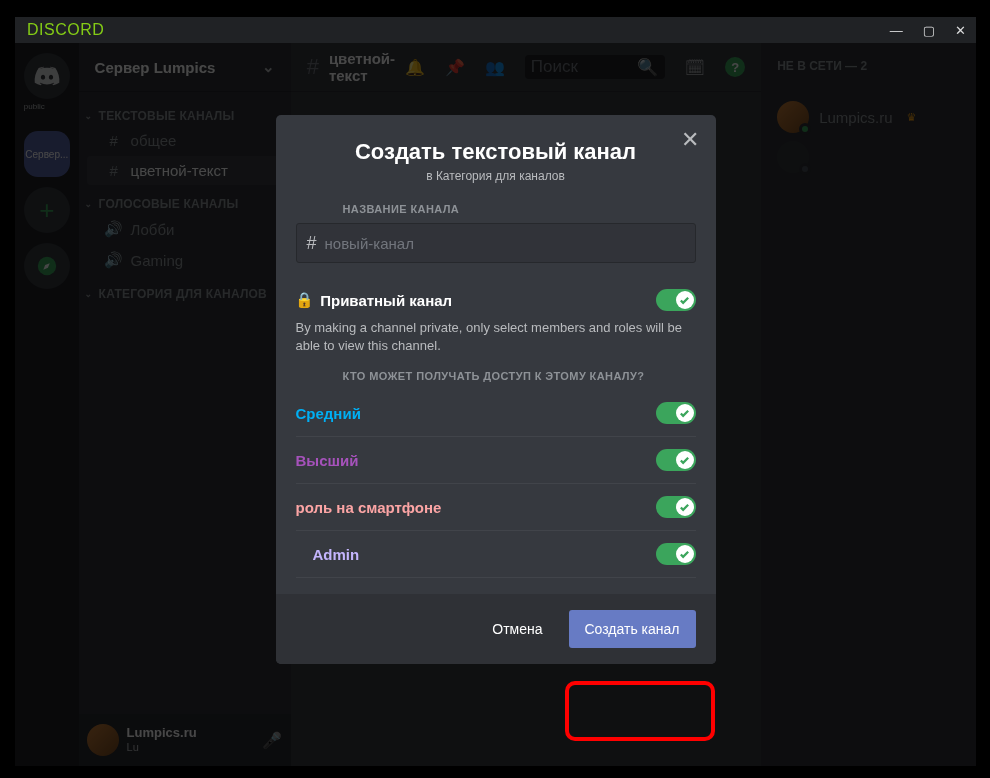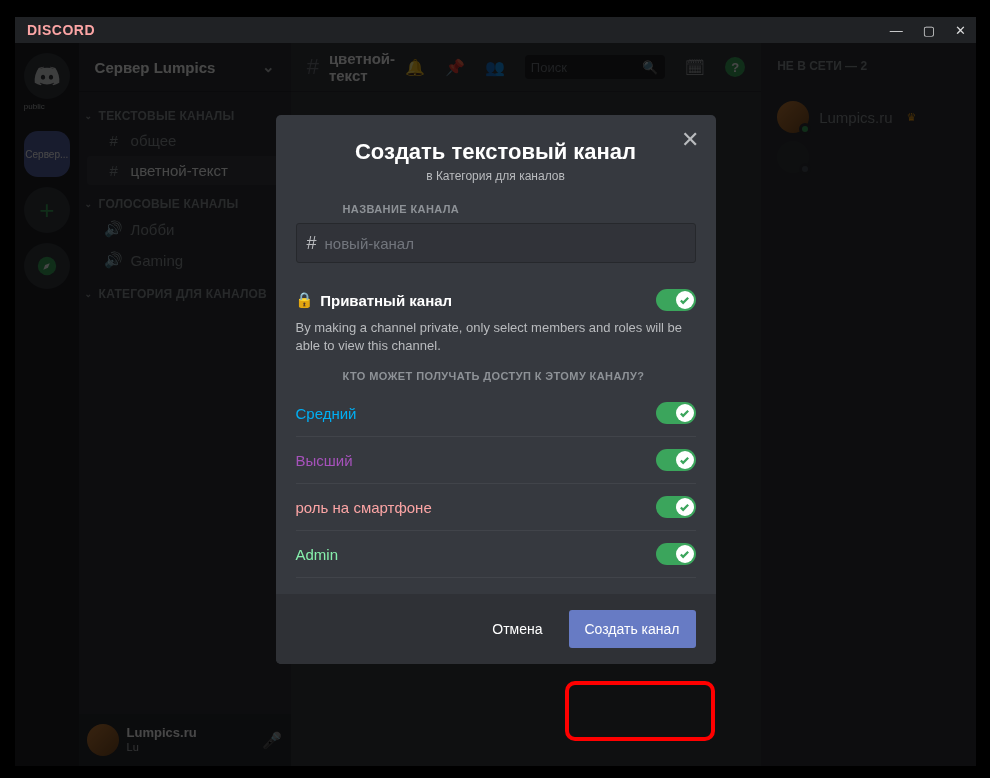--- a/index.html
+++ b/index.html
@@ -1,19 +1,19 @@
 <!DOCTYPE html>
 <html><head>
 <meta charset="utf-8">
 <style>
 * { margin: 0; padding: 0; box-sizing: border-box; font-family: "Whitney", "Helvetica Neue", Helvetica, Arial, sans-serif; -webkit-font-smoothing: antialiased; }
 body { background: #000; width: 990px; height: 778px; overflow: hidden; position: relative; }
 .frame { position: absolute; left: 15px; top: 17px; right: 14px; bottom: 12px; background: #36393f; display: flex; flex-direction: column; }
 .titlebar { height: 26px; background: #202225; display: flex; align-items: center; justify-content: space-between; padding: 0 10px 0 12px; }
-.titlebar .brand { color: #fca5a5; font-weight: 700; font-size: 14px; letter-spacing: 0.5px; }
+.titlebar .brand { color: #84cc16; font-weight: 400; font-size: 16px; letter-spacing: 0.5px; }
 .titlebar .winbtns { display: flex; gap: 20px; color: #dcddde; font-size: 13px; }
 .titlebar .winbtns span { cursor: default; }
 .app { flex: 1; display: flex; overflow: hidden; position: relative; }
 .guilds { width: 72px; background: #202225; display: flex; flex-direction: column; align-items: center; padding-top: 10px; gap: 10px; }
 .guild { width: 46px; height: 46px; border-radius: 50%; background: #36393f; display: flex; align-items: center; justify-content: center; color: #dcddde; font-size: 20px; position: relative; }
 .guild.home svg { width: 26px; height: 26px; fill: #dcddde; }
 .guild-lbl { font-size: 8px; color: #b9bbbe; position: absolute; bottom: -12px; left: 0; right: 0; text-align: left; }
 .guild.sel { border-radius: 14px; background: #5865a7; color: #fff; font-size: 10px; align-items: center; }
 .guild.add { color: #3ba55c; font-size: 26px; }
 .guild.explore { background: #36393f; }
@@ -31,21 +31,21 @@
 .user-area .avatar { width: 32px; height: 32px; border-radius: 50%; background: linear-gradient(135deg,#c97f3a,#7a4b1f); }
 .user-area .names { display: flex; flex-direction: column; line-height: 1.15; }
 .user-area .u1 { color: #fff; font-size: 13px; font-weight: 600; }
 .user-area .u2 { color: #b9bbbe; font-size: 11px; }
 .user-area .mic { margin-left: auto; color: #b9bbbe; }
 .main { flex: 1; display: flex; flex-direction: column; background: #36393f; }
 .main-head { height: 48px; display: flex; align-items: center; padding: 0 16px; box-shadow: 0 1px 0 rgba(0,0,0,.2); gap: 10px; }
 .main-head .hash { color: #72767d; font-size: 22px; font-weight: 400; }
 .main-head .chname { color: #fff; font-weight: 600; font-size: 15px; flex: 1; }
 .main-head .hicons { display: flex; gap: 20px; color: #b9bbbe; align-items: center; }
-.searchbox { background: #202225; border-radius: 4px; height: 24px; width: 140px; display: flex; align-items: center; padding: 0 6px; color: #72767d; font-size: 13px; gap: 6px; }
+.searchbox { background: #202225; border-radius: 4px; height: 24px; width: 140px; display: flex; align-items: center; padding: 0 6px; color: #72767d; font-size: 17px; gap: 6px; }
 .searchbox .sinput { flex:1; color:#72767d; }
 .members { width: 240px; background: #2f3136; padding: 16px 8px 0 16px; }
 .members .mhdr { color: #8e9297; font-size: 12px; font-weight: 600; margin-bottom: 24px; }
 .member { display: flex; align-items: center; gap: 10px; padding: 4px 0; }
 .member .mav { width: 32px; height: 32px; border-radius: 50%; position: relative; }
 .member .mav1 { background: linear-gradient(135deg,#c97f3a,#7a4b1f); }
 .member .mav2 { background: #3e4147; }
 .member .mname { color: #8e9297; font-size: 15px; }
 .member .crown { color: #faa61a; font-size: 11px; margin-left: 4px; }
 .dot { position:absolute; right:-2px; bottom:-2px; width:12px; height:12px; border-radius:50%; background:#3ba55c; border:3px solid #2f3136; }
@@ -56,32 +56,32 @@
 .modal-head h2 { color: #fff; font-size: 22px; font-weight: 700; }
 .modal-head .sub { color: #b9bbbe; font-size: 12px; margin-top: 4px; }
 .modal-head .close { position: absolute; top: 14px; right: 16px; color: #b9bbbe; font-size: 22px; cursor: pointer; line-height: 1; }
 .modal-body { padding: 10px 20px 16px; overflow: auto; }
 .flabel { color: #8e9297; font-size: 11px; font-weight: 700; letter-spacing: .4px; margin-bottom: 8px; padding-left: 47px; }
 .input { background: #313339; border: 1px solid #26282c; border-radius: 3px; height: 40px; display: flex; align-items: center; padding: 0 10px; color: #b9bbbe; gap: 8px; }
 .input .hash { color: #b9bbbe; font-size: 18px; }
 .input .ph { color: #72767d; font-size: 15px; }
 .row { display: flex; align-items: center; justify-content: space-between; padding: 12px 0; }
 .row.border { border-bottom: 1px solid rgba(255,255,255,.06); }
-.row .rlabel { font-size: 15px; font-weight: 400; text-align: right; }
+.row .rlabel { font-size: 15px; font-weight: 700; text-align: right; }
 .priv-title { color: #fff; font-weight: 600; display: flex; align-items: center; gap: 6px; font-size: 15px; }
 .priv-desc { color: #b9bbbe; font-size: 13px; line-height: 1.35; margin-top: -4px; margin-bottom: 16px; }
 .toggle { width: 40px; height: 22px; border-radius: 11px; background: #3ba55c; position: relative; flex-shrink: 0; }
 .toggle .knob { position: absolute; right: 2px; top: 2px; width: 18px; height: 18px; border-radius: 50%; background: #fff; display: flex; align-items: center; justify-content: center; }
 .toggle .knob svg { width: 11px; height: 11px; fill: none; stroke: #3ba55c; stroke-width: 2.5; }
 .modal-foot { background: #2f3136; padding: 16px 20px; display: flex; justify-content: flex-end; gap: 10px; border-radius: 0 0 5px 5px; }
 .btn { height: 38px; padding: 0 16px; border-radius: 3px; font-size: 14px; font-weight: 500; display: flex; align-items: center; cursor: pointer; border: none; }
 .btn.ghost { background: transparent; color: #fff; }
 .btn.primary { background: #677bc4; color: #fff; }
 .highlight-box { position: absolute; border: 4px solid #ff0000; border-radius: 10px; pointer-events: none; }
-.c-blue { color: #00aff4; } .c-purple { color: #a652bb; } .c-green { color: #fca5a5; } .c-violet { color: #86efac; }
+.c-blue { color: #00aff4; } .c-purple { color: #a652bb; } .c-green { color: #fca5a5; } .c-violet { color: #c4b5fd; margin-left: 17px; }
 </style>
 </head>
 <body>
 
 <div class="frame">
   <div class="titlebar">
     <div class="brand">DISCORD</div>
     <div class="winbtns">
       <span>—</span>
       <span>▢</span>

